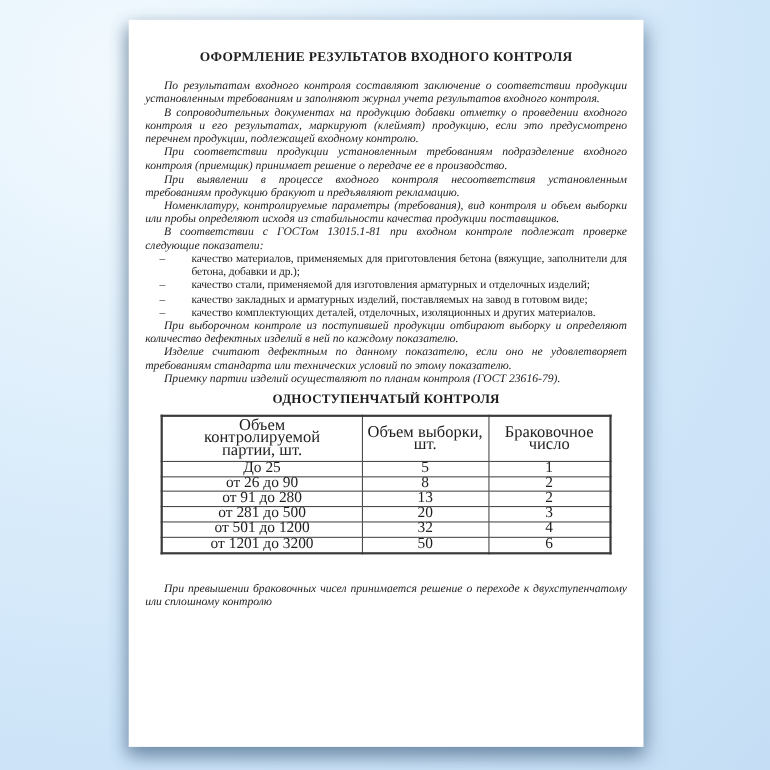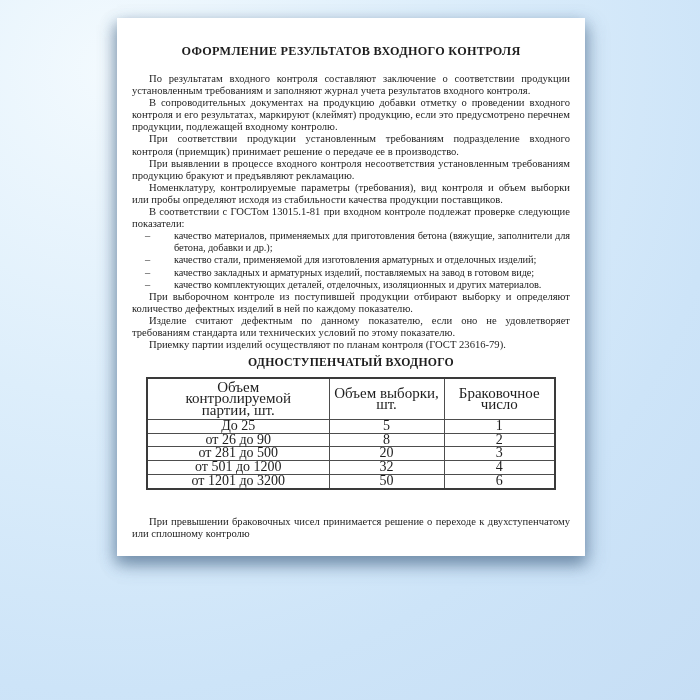--- a/index.html
+++ b/index.html
@@ -13,21 +13,21 @@
     background: radial-gradient(circle at 16% 10%, #f3fafe 0%, #ddeefb 38%, #cde4f8 72%, #c6def5 100%);
     font-family: "Liberation Serif", "DejaVu Serif", serif;
     color: #1e1e1e;
     position: relative;
   }
   .doc-page {
     position: absolute;
     left: 117px;
     top: 18px;
     width: 468px;
-    height: 538px;
+    height: 661px;
     background: #ffffff;
     box-sizing: border-box;
     padding: 26px 15px 0 15px;
     box-shadow: 0 7px 14px rgba(88, 118, 150, 0.55),
                 4px 8px 18px rgba(88, 118, 150, 0.35),
                 -4px 6px 14px rgba(88, 118, 150, 0.30);
   }
   .doc-title {
     margin: 0 0 15px 0;
     text-align: center;
@@ -35,20 +35,21 @@
     line-height: 14px;
     font-weight: bold;
     letter-spacing: 0.3px;
   }
   .para {
     margin: 0;
     font-size: 10.6px;
     line-height: 12.1px;
     text-align: justify;
     text-indent: 17px;
+    font-style: italic;
   }
   .dash-list {
     margin: 0;
   }
   .list-item {
     position: relative;
     padding-left: 42px;
     font-size: 10.4px;
     line-height: 12.1px;
     text-align: justify;
@@ -128,21 +129,21 @@
     <div class="list-item">
       <span class="dash">–</span>
       <span>качество комплектующих деталей, отделочных, изоляционных и других материалов.</span>
     </div>
   </div>
 
   <p class="para">При выборочном контроле из поступившей продукции отбирают выборку и определяют количество дефектных изделий в ней по каждому показателю.</p>
   <p class="para">Изделие считают дефектным по данному показателю, если оно не удовлетворяет требованиям стандарта или технических условий по этому показателю.</p>
   <p class="para">Приемку партии изделий осуществляют по планам контроля (ГОСТ 23616-79).</p>
 
-  <h2 class="section-title">ОДНОСТУПЕНЧАТЫЙ ВХОДНОГО</h2>
+  <h2 class="section-title">ОДНОСТУПЕНЧАТЫЙ КОНТРОЛЯ</h2>
 
   <table class="control-table">
     <colgroup>
       <col class="col-lot">
         <col class="col-sample">
         <col class="col-reject">
     </colgroup>
     <thead>
       <tr>
         <th>Объем
@@ -157,20 +158,25 @@
         <td>До 25</td>
         <td>5</td>
         <td>1</td>
       </tr>
       <tr>
         <td>от 26 до 90</td>
         <td>8</td>
         <td>2</td>
       </tr>
       <tr>
+        <td>от 91 до 280</td>
+        <td>13</td>
+        <td>2</td>
+      </tr>
+      <tr>
         <td>от 281 до 500</td>
         <td>20</td>
         <td>3</td>
       </tr>
       <tr>
         <td>от 501 до 1200</td>
         <td>32</td>
         <td>4</td>
       </tr>
       <tr>

